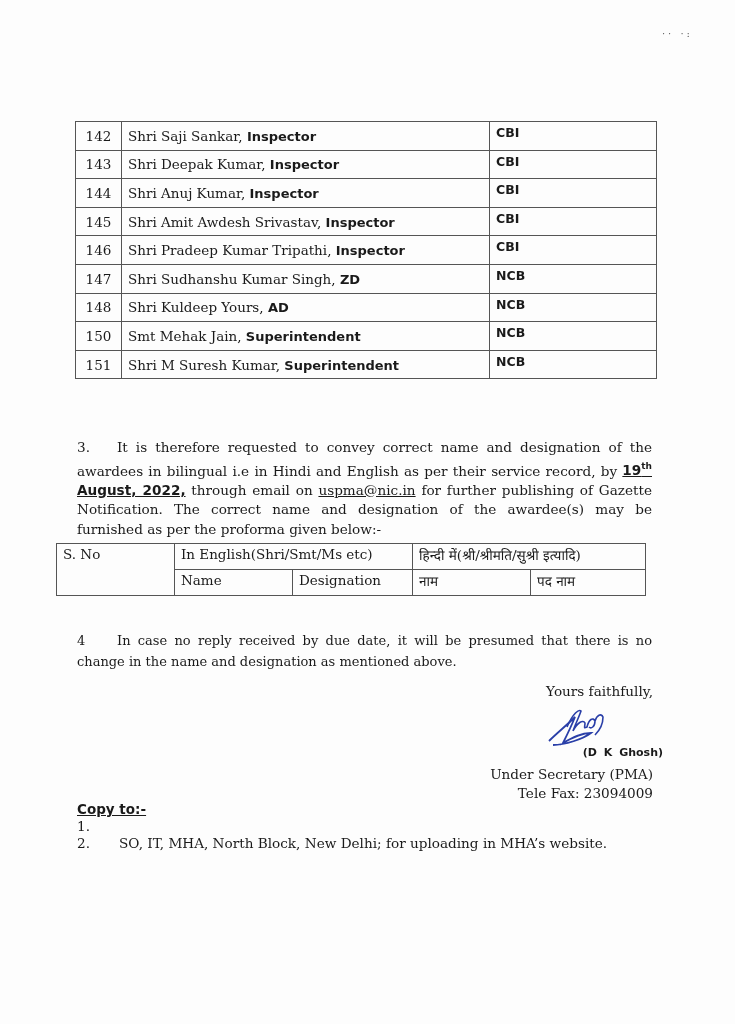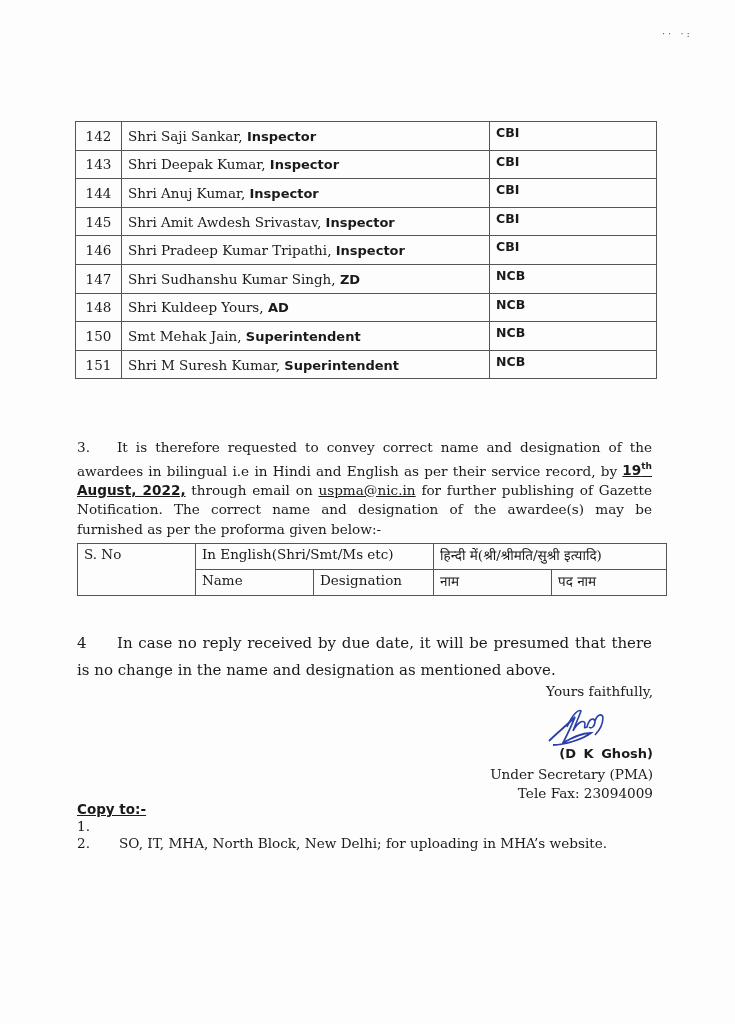--- a/index.html
+++ b/index.html
@@ -26,35 +26,35 @@
   .para3 {
     position: absolute; left: 77px; top: 438px; width: 575px;
     font-size: 13.6px; line-height: 19.5px; text-align: justify;
   }
   .para3 .num { display: inline-block; width: 40px; }
   .para3 .deadline { font-family: "DejaVu Sans", "Liberation Sans", sans-serif; font-weight: bold; text-decoration: underline; }
   .para3 .deadline sup { font-size: 9px; }
   .para3 .email { text-decoration: underline; }
 
   table.proforma {
-    position: absolute; left: 77px; top: 543px; width: 590px;
+    position: absolute; left: 56px; top: 543px; width: 590px;
     border-collapse: collapse; font-size: 13.5px;
   }
   table.proforma td { border: 1px solid #555; padding: 2px 6px; height: 21px; vertical-align: top; }
   table.proforma td.center { text-align: left; }
 
   .para4 {
     position: absolute; left: 77px; top: 630px; width: 575px;
-    font-size: 15px; line-height: 27px; text-align: justify;
+    font-size: 13px; line-height: 21px; text-align: justify;
   }
   .para4 .num { display: inline-block; width: 40px; }
 
   .closing { position: absolute; right: 82px; top: 683px; font-size: 13.6px; text-align: right; }
   .signature { position: absolute; left: 545px; top: 703px; }
-  .signer { position: absolute; right: 82px; top: 746px; font-family: "DejaVu Sans", "Liberation Sans", sans-serif; font-weight: bold; font-size: 13px; word-spacing: 3px; }
+  .signer { position: absolute; right: 72px; top: 746px; font-family: "DejaVu Sans", "Liberation Sans", sans-serif; font-weight: bold; font-size: 11px; word-spacing: 3px; }
   .sign-role { position: absolute; right: 82px; top: 765px; font-size: 13.6px; text-align: right; line-height: 19px; }
 
   .copy { position: absolute; left: 77px; top: 801px; width: 600px; font-size: 13.6px; line-height: 17px; }
   .copy .heading { font-family: "DejaVu Sans", "Liberation Sans", sans-serif; font-weight: bold; text-decoration: underline; font-size: 13.5px; }
   .copy .item { display: flex; }
   .copy .item .n { width: 42px; }
 </style>
 </head>
 <body>
 

